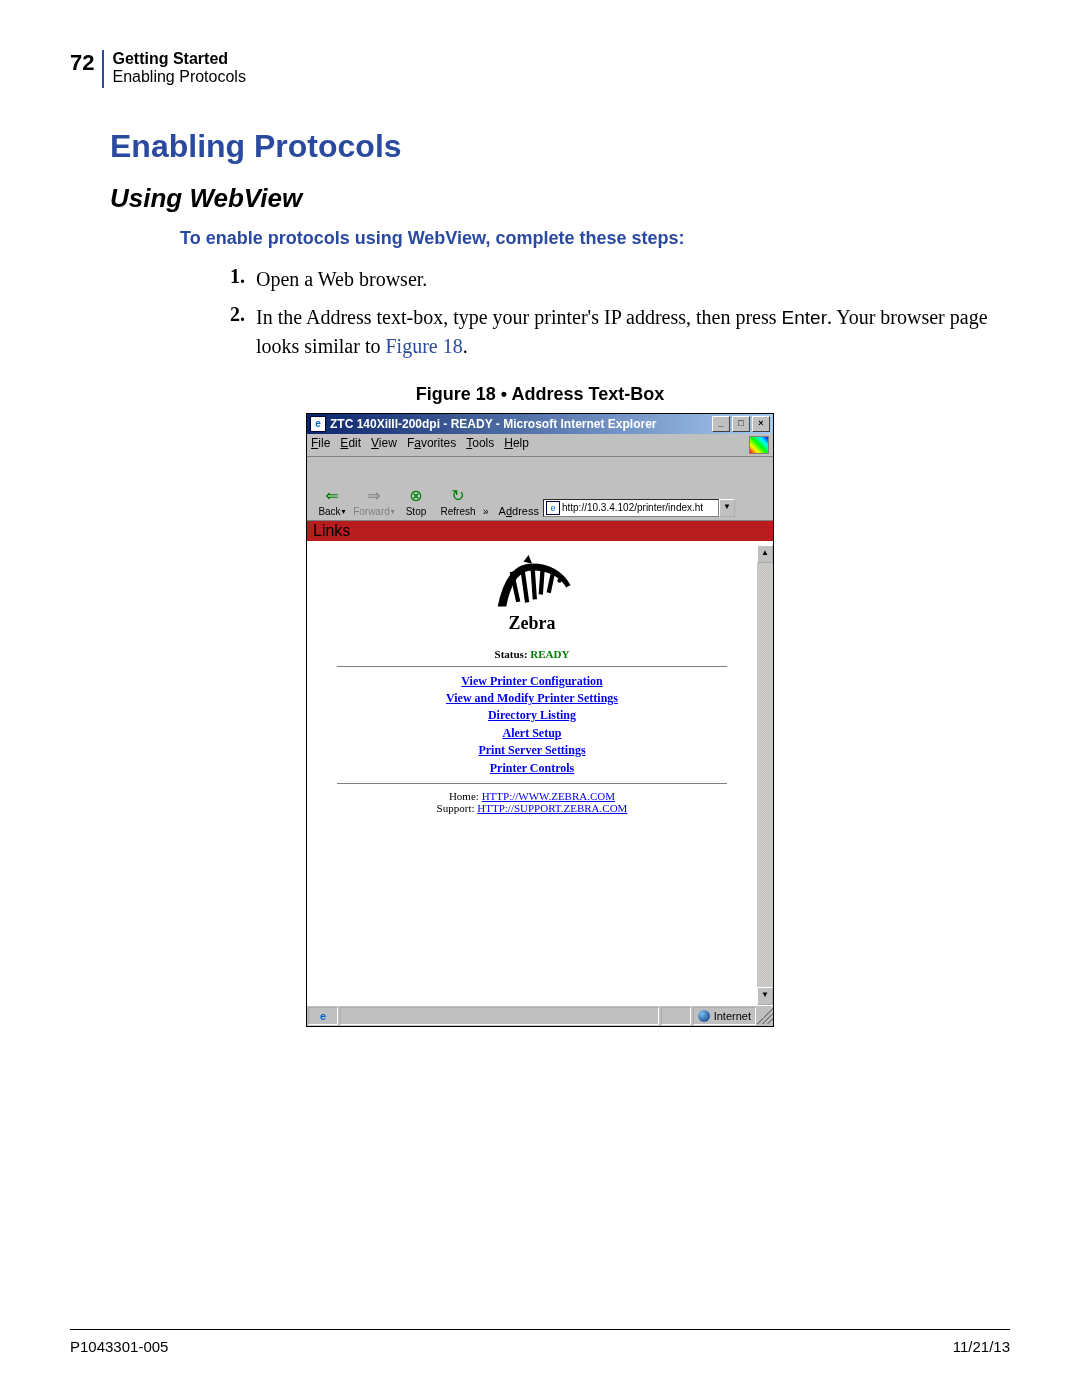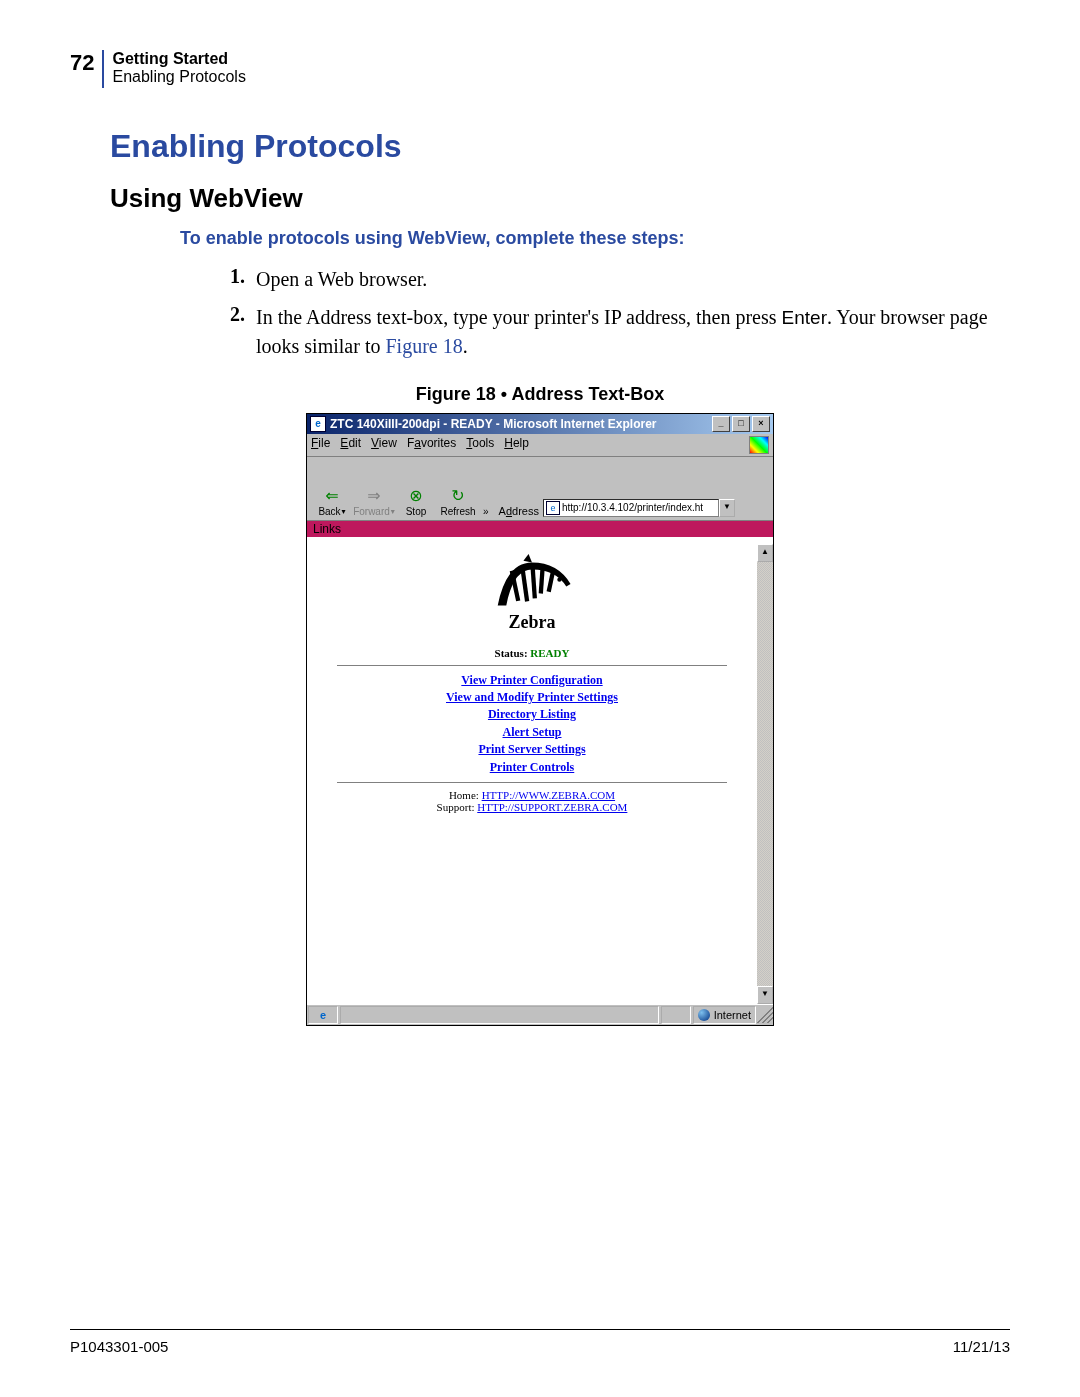--- a/index.html
+++ b/index.html
@@ -45,20 +45,21 @@
     font-size: 20px;
     margin-left: 160px;
     margin-bottom: 34px;
   }
   .h2 {
     font-family: Arial, Helvetica, sans-serif;
     font-weight: bold;
     font-size: 26px;
     margin-left: 40px;
     margin-bottom: 14px;
+    font-style: italic;
   }
   .h3 {
     font-family: Arial, Helvetica, sans-serif;
     font-weight: bold;
     font-size: 18px;
     color: #2a4aa0;
     margin-left: 110px;
     margin-bottom: 16px;
   }
   .steps {
@@ -111,21 +112,21 @@
   .tbtn .ticon { height:20px; display:flex;align-items:center;justify-content:center; font-size:16px; color:#008000;}
   .tbtn.disabled .ticon, .tbtn.disabled .tlabel { color:#808080; }
   .tbtn .arrow { font-size:8px; vertical-align:middle; margin-left:1px;}
   .more { font-size:10px; padding:0 4px; }
   .addr { display:flex; align-items:flex-end; margin-left:6px;margin-top:39px; }
   .addr-lbl { font-size:11px; }
   .addr-box { display:flex; align-items:center; background:#fff; border:1px inset #808080; margin-left:4px; width:170px; height:16px; font-size:10px; padding:0 2px; white-space:nowrap; overflow:hidden;}
   .addr-box .e-ico { width:12px;height:12px;border:1px solid #003; display:flex;align-items:center;justify-content:center;font-size:9px;color:#0066cc;margin-right:2px;}
   .addr-dd { width:14px;height:16px; background:#c0c0c0; border:1px outset #fff; text-align:center; font-size:8px; line-height:14px;}
 
-  .linksbar { padding:1px 6px; border-bottom:7px solid #ffffff; font-size:12px; background:#be185d; }
+  .linksbar { padding:1px 6px; border-bottom:4px solid #ffffff; font-size:16px; background:#b91c1c; }
 
   .content { background:#fff; height:460px; overflow:hidden; position:relative; display:flex;}
   .content-inner { flex:1; text-align:center; padding:6px 10px 0 10px; font-family:"Times New Roman",serif; }
   .zebra-logo { width:140px; height:85px; margin:4px auto 8px auto; position:relative; }
   .zebra-head { width:90px;height:60px; margin:0 auto; position:relative; overflow:hidden;}
   .zebra-head svg { width:100%; height:100%; }
   .zebra-tm { font-size:18px; font-weight:bold; font-family:"Times New Roman",serif; margin-top:-2px;}
 
   .zt-h { font-size:22px; font-weight:bold; text-align:left; margin-left:20px; line-height:1.2; }
   .status-line { font-size:11px; font-weight:bold; margin:8px 0 4px 0; font-family:"Times New Roman",serif;}

